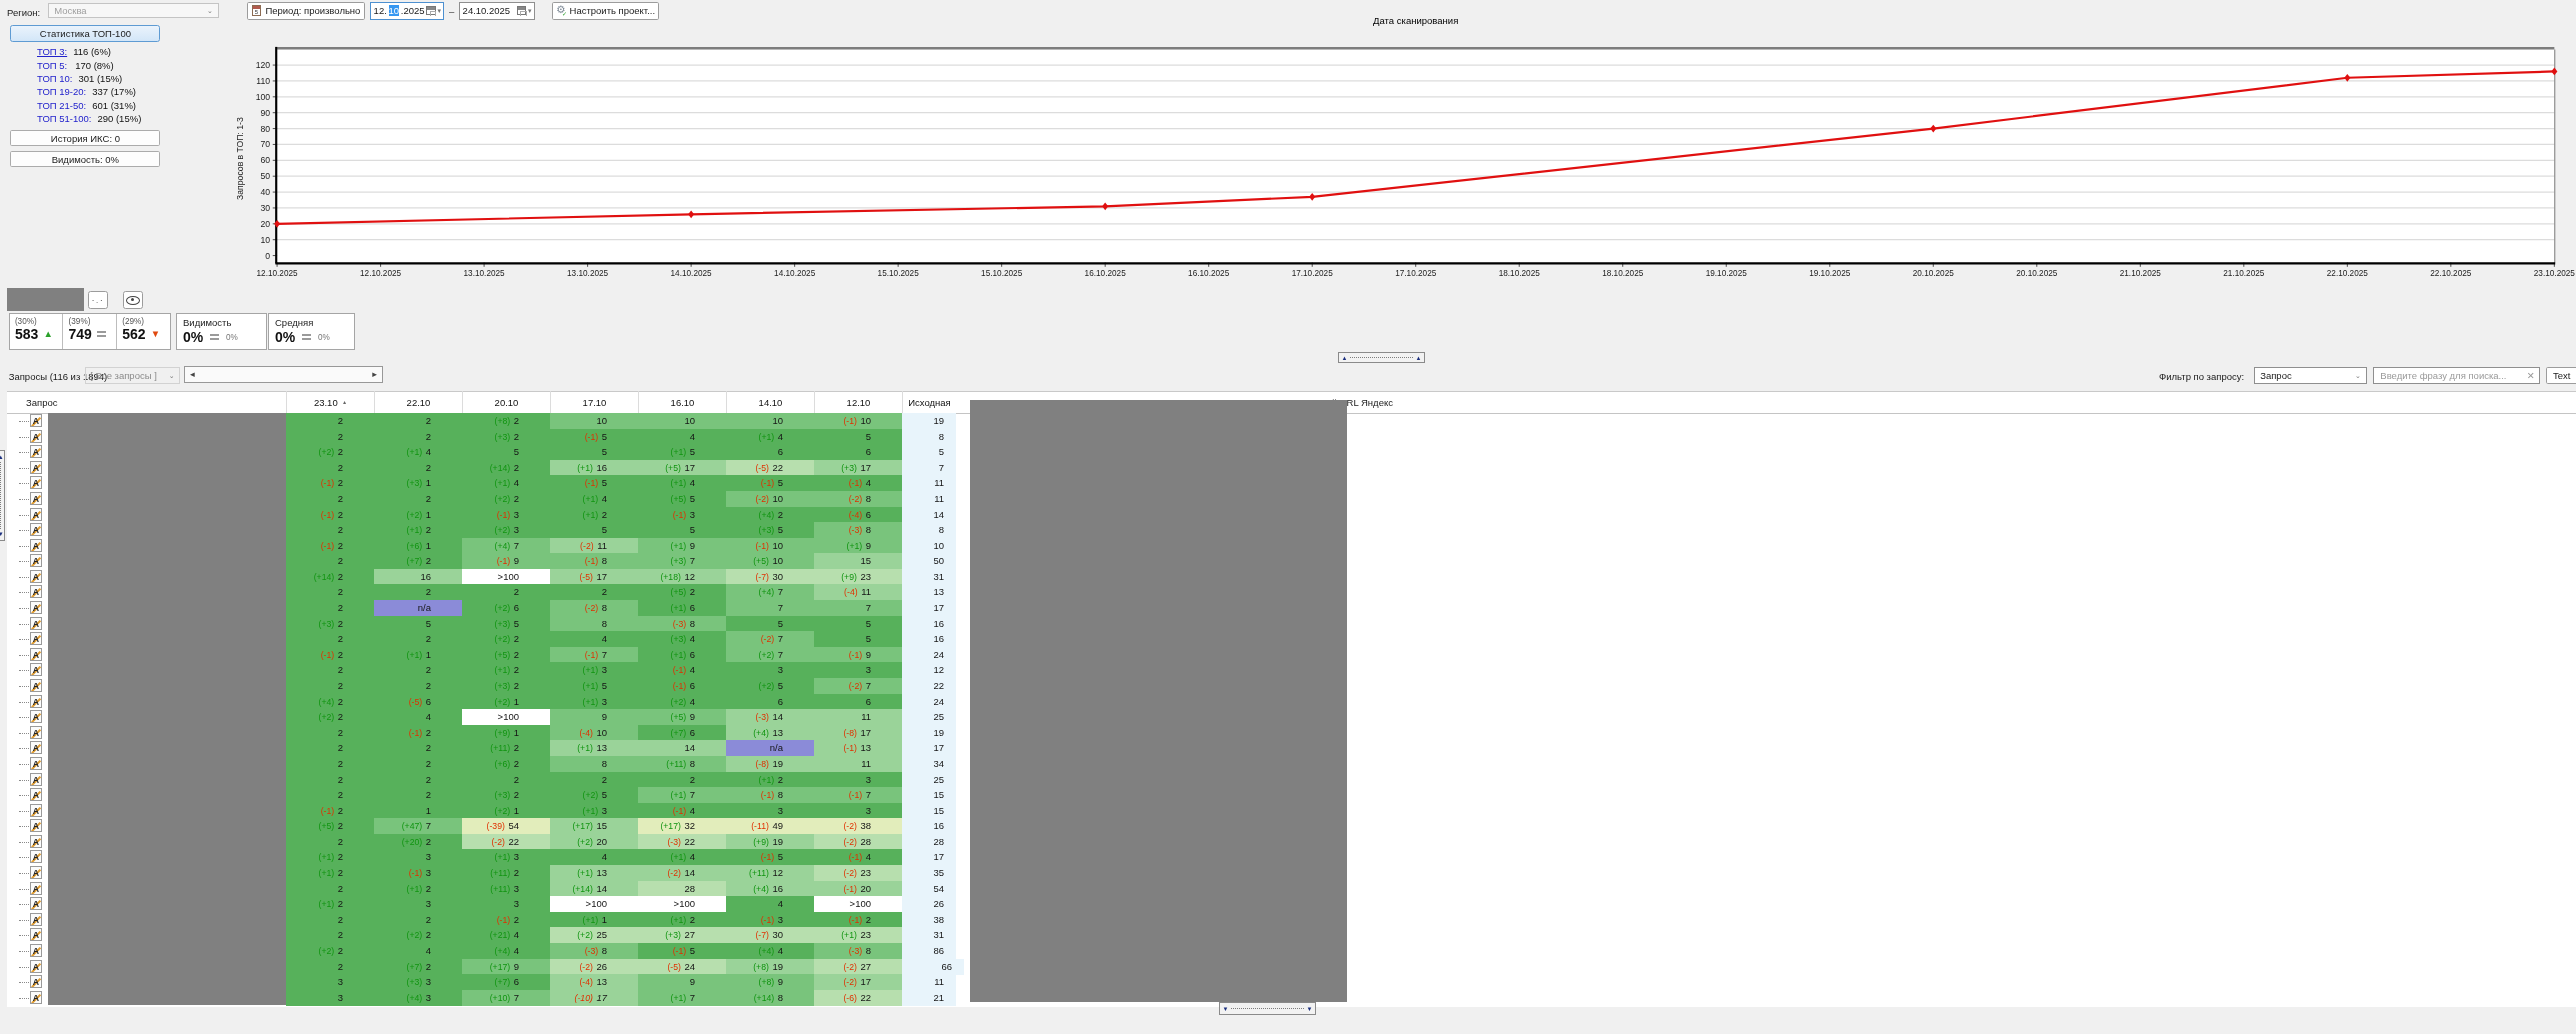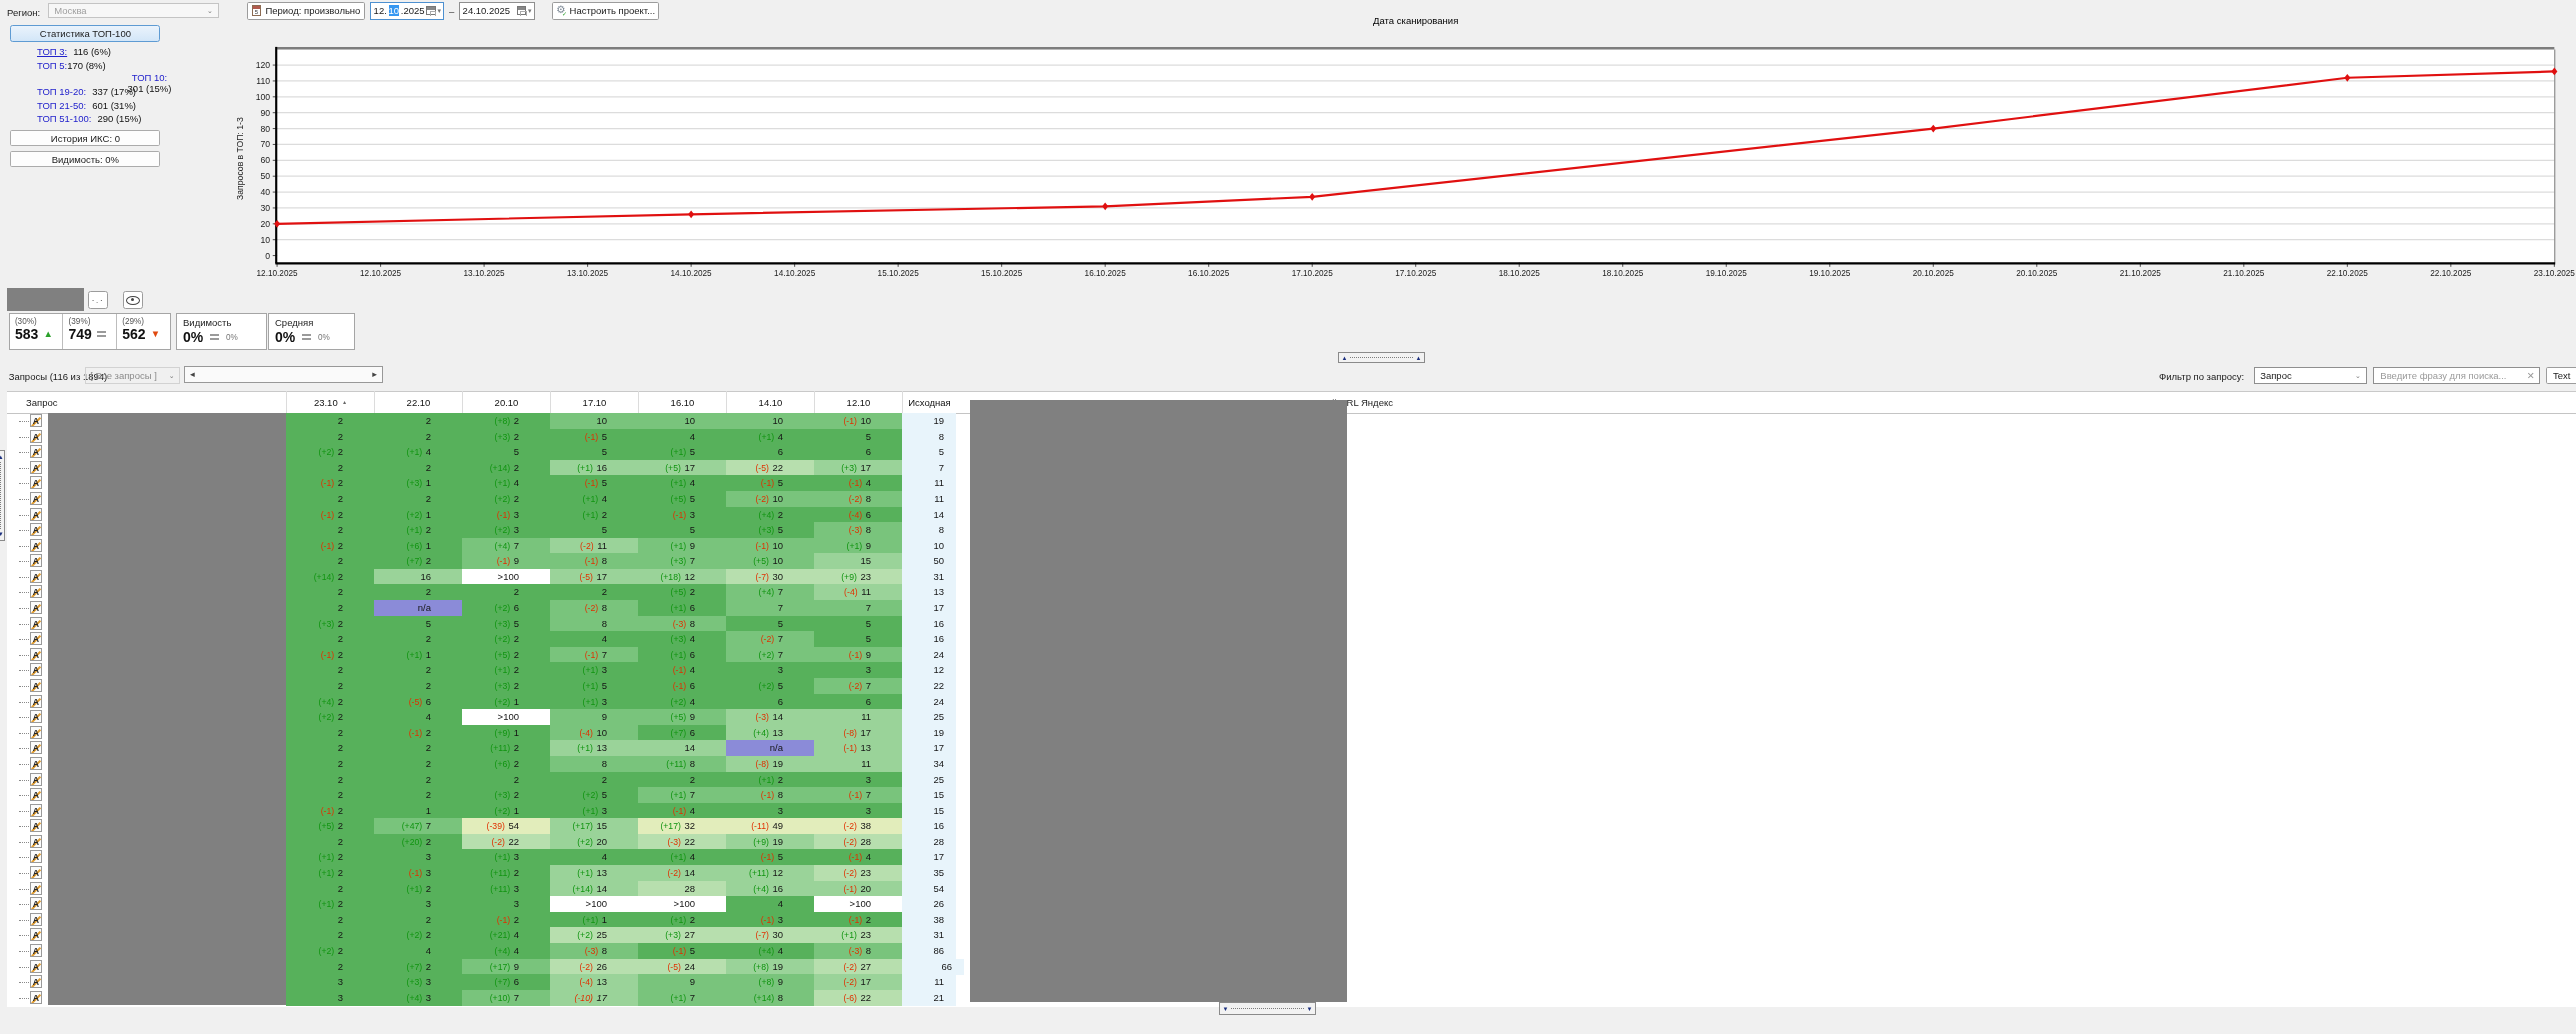--- a/index.html
+++ b/index.html
@@ -117,25 +117,25 @@
 <div class="abs stats-btn" style="left:10.4px;top:25px;width:148px;height:14.7px;">
   <span>Статистика ТОП-100</span>
 </div>
 <div class="abs" id="top-stats" style="left:37px;top:45px;width:225px;">
     <div style="height: 13.4px; display: flex; align-items: center; font-size: 9.5px;">
       <span class="toplink u">ТОП 3:</span>
       <span style="margin-left: 6px; color: rgb(17, 17, 17);">116 (6%)</span>
     </div>
     <div style="height: 13.4px; display: flex; align-items: center; font-size: 9.5px;">
       <span class="toplink">ТОП 5:</span>
-      <span style="margin-left: 0; color: rgb(17, 17, 17);">170 (8%)</span>
-    </div>
-    <div style="height: 13.4px; display: flex; align-items: center; font-size: 9.5px; flex-direction: column;">
+      <span style="margin-left: 8px; color: rgb(17, 17, 17);">170 (8%)</span>
+    </div>
+    <div style="height: 13.4px; display: flex; align-items: center; font-size: 9.5px;">
       <span class="toplink">ТОП 10:</span>
-      <span style="margin-left: 0; color: rgb(17, 17, 17);">301 (15%)</span>
+      <span style="margin-left: 6px; color: rgb(17, 17, 17);">301 (15%)</span>
     </div>
     <div style="height: 13.4px; display: flex; align-items: center; font-size: 9.5px;">
       <span class="toplink">ТОП 19-20:</span>
       <span style="margin-left: 6px; color: rgb(17, 17, 17);">337 (17%)</span>
     </div>
     <div style="height: 13.4px; display: flex; align-items: center; font-size: 9.5px;">
       <span class="toplink">ТОП 21-50:</span>
       <span style="margin-left: 6px; color: rgb(17, 17, 17);">601 (31%)</span>
     </div>
     <div style="height: 13.4px; display: flex; align-items: center; font-size: 9.5px;">

